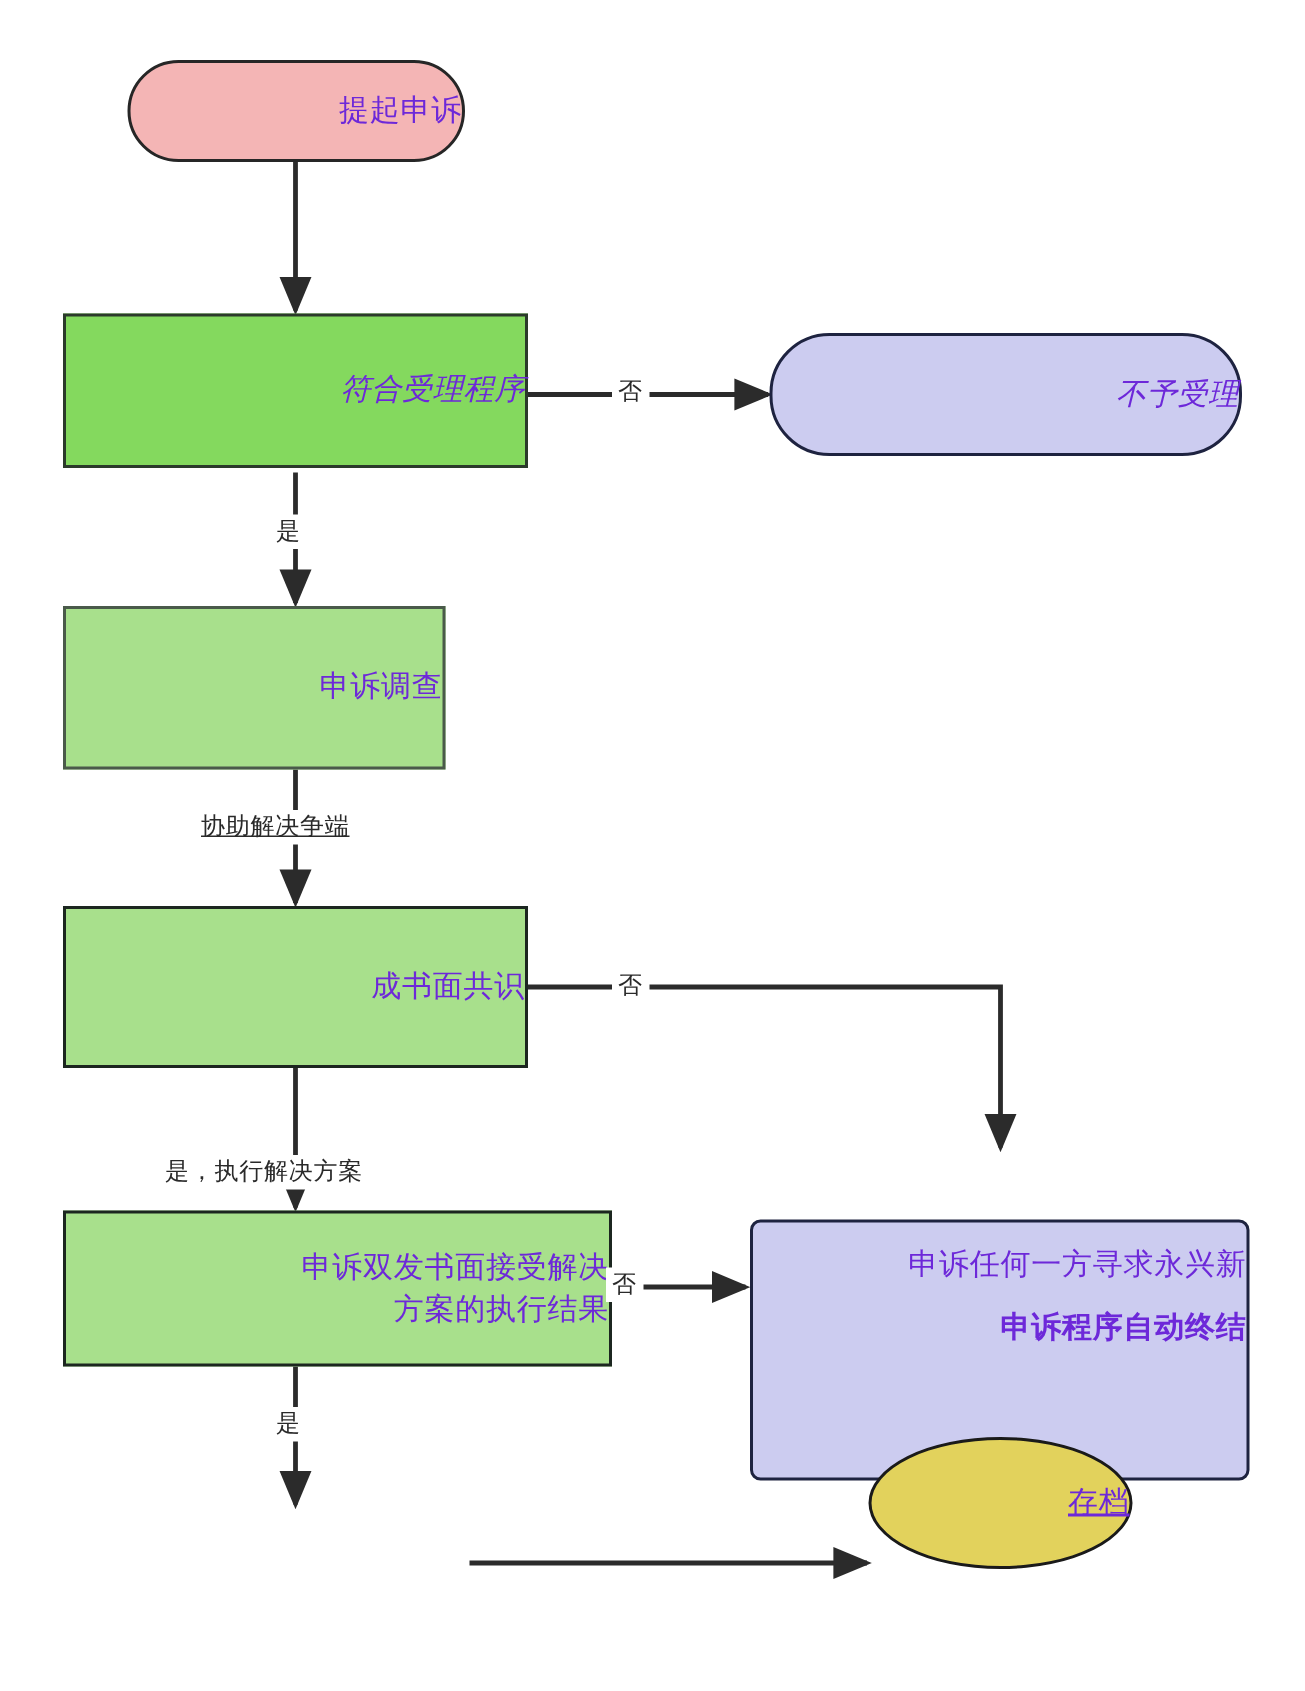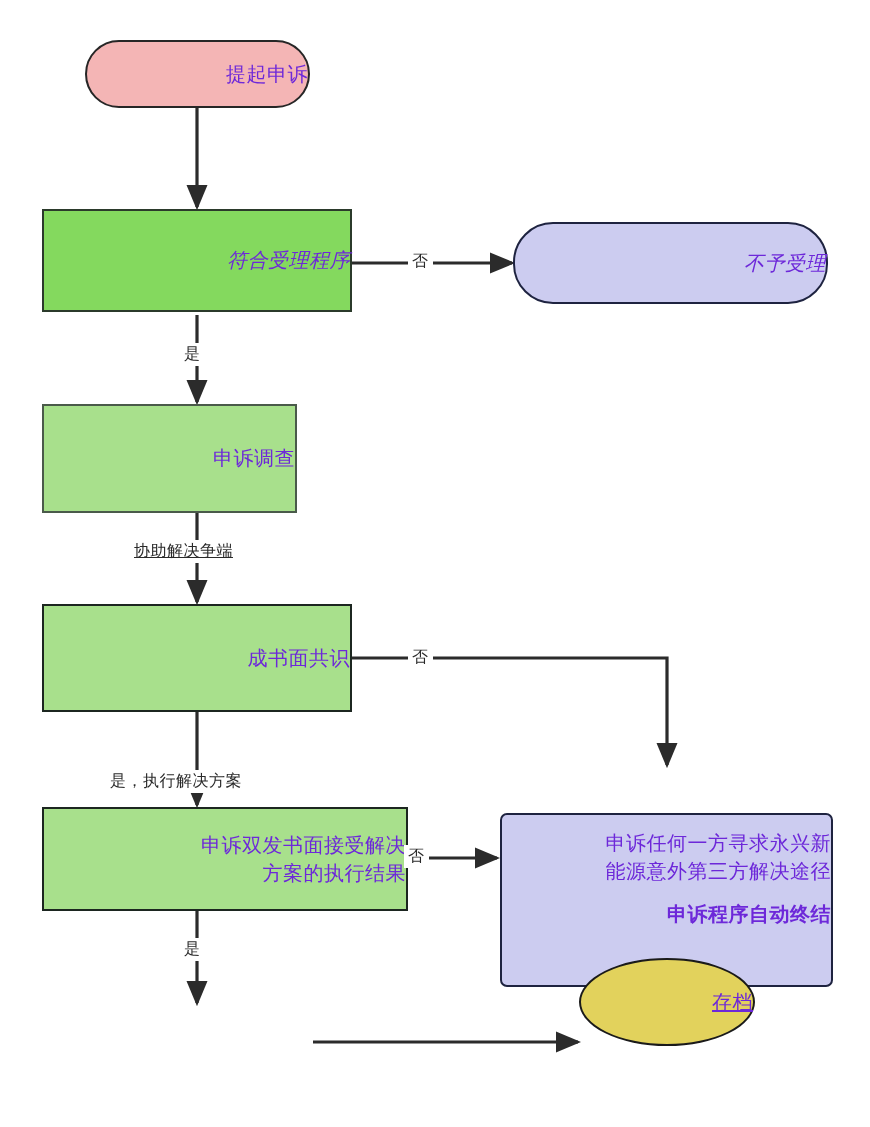--- a/index.html
+++ b/index.html
@@ -150,21 +150,20 @@
     <span class="node-line">成书面共识</span>
   </div>
 
   <div class="node node-process-dark" style="left:42px; top:807px; width:366px; height:104px;">
     <span class="node-line">申诉双发书面接受解决</span>
     <span class="node-line">方案的执行结果</span>
   </div>
 
   <div class="node node-alt node-alt-rect" style="left:500px; top:767px; width:333px; height:174px; justify-content:flex-start; padding-top:14px;margin-top:46px;">
     <span class="node-line">申诉任何一方寻求永兴新</span>
-    <span class="node-line">能源意外第三方解决途径</span>
     <span class="spacer-line"></span>
     <span class="node-line bold">申诉程序自动终结</span>
   </div>
 
 
   <div class="node node-archive" style="left:579px; top:958px; width:176px; height:88px;text-decoration:underline;">
     <span class="node-line">存档</span>
   </div>
 
   <div class="edge-label" style="left:408px; top:250px;">否</div>

